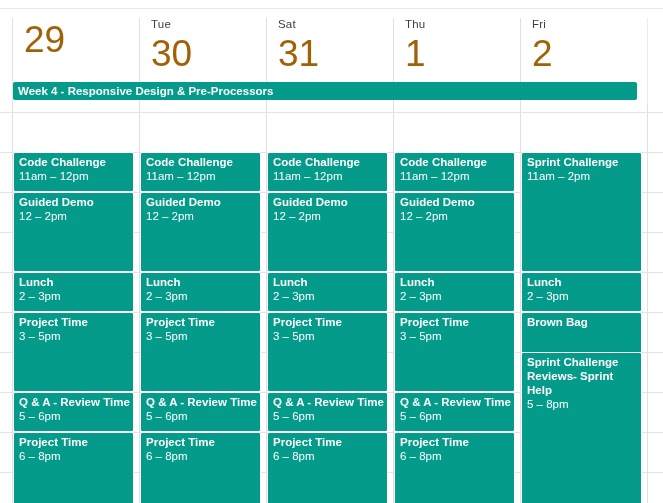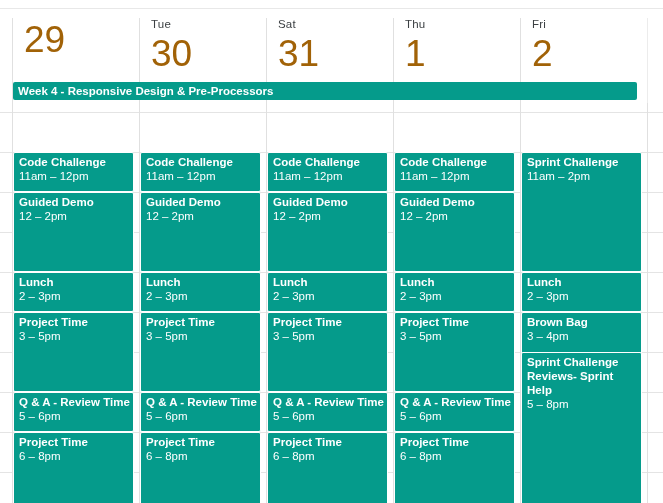--- a/index.html
+++ b/index.html
@@ -296,21 +296,20 @@
         <div class="event" style="left: 521px; width: 121px; top: 49px; height: 120px;">
           <div class="ev-title">Sprint Challenge</div>
           <div class="ev-time">11am – 2pm</div>
         </div>
         <div class="event" style="left: 521px; width: 121px; top: 169px; height: 40px;">
           <div class="ev-title">Lunch</div>
           <div class="ev-time">2 – 3pm</div>
         </div>
         <div class="event" style="left: 521px; width: 121px; top: 209px; height: 44px;">
           <div class="ev-title">Brown Bag</div>
-          <div class="ev-time">3 – 4pm</div>
         </div>
         <div class="event" style="left: 521px; width: 121px; top: 249px; height: 160px;">
           <div class="ev-title">Sprint Challenge Reviews- Sprint Help</div>
           <div class="ev-time">5 – 8pm</div>
         </div>
       </div>
   </div>
 
 </div>
 

